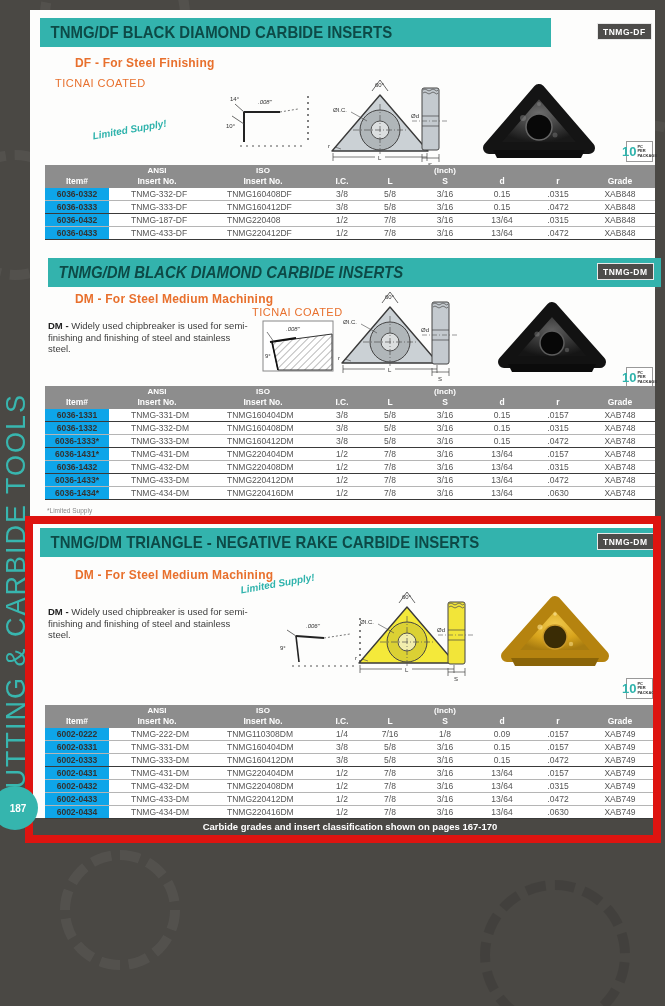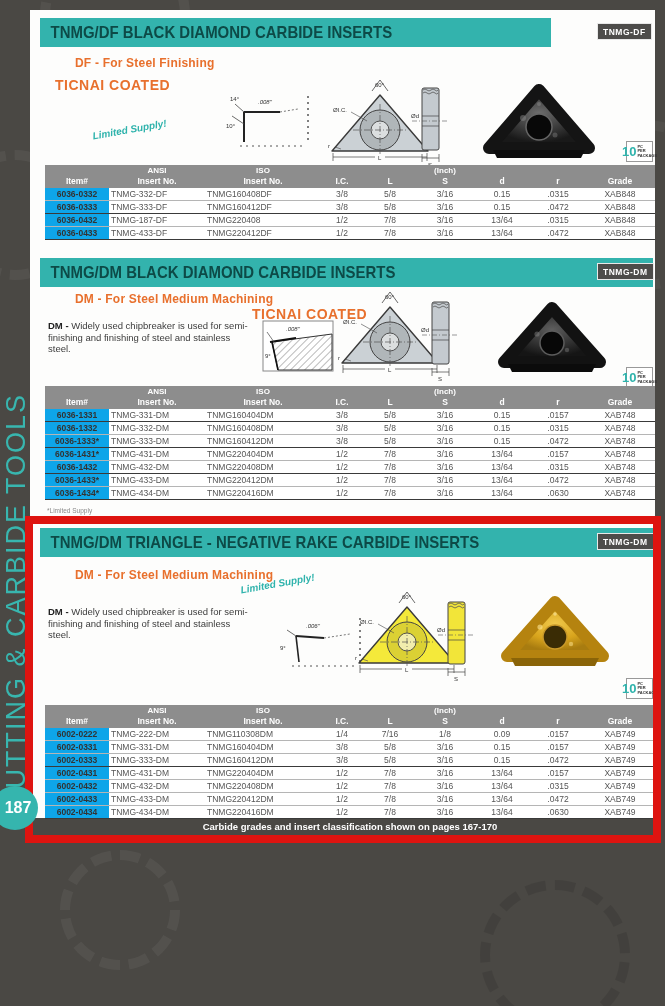--- a/index.html
+++ b/index.html
@@ -18,21 +18,21 @@
   .page{position:absolute;left:30px;top:10px;width:625px;height:808px;background:#fdfdfc;}
 
   .sec-header{position:absolute;height:29px;background:#33b3ad;display:flex;align-items:center;}
   .sec-title{color:#0d4a47;font-weight:bold;font-size:17px;letter-spacing:0px;
              transform:scaleX(0.88);transform-origin:left center;white-space:nowrap;
              padding-left:12px;font-family:"Liberation Sans",sans-serif;}
   .sec-badge{position:absolute;background:#4d4c4a;border:1px solid #e8e8e8;color:#fff;
              font-size:8.5px;font-weight:bold;padding:2.5px 5px;letter-spacing:0.5px;}
 
   .subtitle{position:absolute;color:#e8702d;font-weight:bold;font-size:12px;letter-spacing:0.2px;padding-left:20px;}
-  .coated{position:absolute;color:#e8702d;font-weight:bold;font-size:14px;letter-spacing:0.5px;text-align:right;}
+  .coated{position:absolute;color:#e8702d;font-weight:normal;font-size:11px;letter-spacing:0.5px;text-align:right;}
   .limited{position:absolute;color:#2fb3ac;font-weight:bold;font-style:italic;font-size:10px;
            transform:rotate(-10deg);white-space:nowrap;}
   .desc{position:absolute;font-size:9.5px;color:#3c3c3c;line-height:11.5px;width:205px;}
   .desc b{color:#222;}
   .footnote{position:absolute;font-size:6.5px;color:#8a8a8a;}
 
   .pack-badge{position:absolute;width:27px;height:21px;background:#fff;border:1px solid #999;
               display:flex;align-items:center;justify-content:center;gap:1px;}
   .pack-qty{color:#2fb3ac;font-weight:bold;font-size:13px;line-height:13px;}
   .pack-txt{display:flex;flex-direction:column;font-size:4px;line-height:4.5px;color:#333;font-weight:bold;}
@@ -40,37 +40,37 @@
   table.itable{position:absolute;width:610px;border-collapse:collapse;table-layout:fixed;
                font-size:8.5px;color:#555;}
   table.itable th{background:#8d8d8d;color:#fff;font-weight:bold;font-size:8.5px;
                   padding:1px 0 2px 0;vertical-align:bottom;text-align:center;line-height:10px;}
   table.itable th .h1{font-size:8px;min-height:9px;}
   table.itable td{border-top:1px solid #b5b5b5;padding:1.5px 0;text-align:center;
                   height:11px;line-height:9px;background:#fff;}
   table.itable tr.grp td{border-top:1.6px solid #3a3a3a;}
   table.itable tbody tr:first-child td{border-top:none;}
   table.itable td:first-child{background:#0ea5e9;font-weight:bold;color:#333;}
-  table.itable td:nth-child(2),table.itable td:nth-child(3){text-align:left;padding-left:2px;}
+  table.itable td:nth-child(2),table.itable td:nth-child(3){text-align:left;padding-left:22px;}
   table.itable tbody{border-bottom:1.6px solid #3a3a3a;}
   .c1{width:64px}.c2{width:96px}.c3{width:116px}.c4{width:42px}.c5{width:54px}
   .c6{width:56px}.c7{width:58px}.c8{width:54px}.c9{width:70px}
 
   .redbox{position:absolute;left:25px;top:516px;width:636px;height:327px;
           border:8px solid #de1410;z-index:6;pointer-events:none;}
 
   .footer-note{position:absolute;left:45px;top:821px;width:610px;text-align:center;
                color:#fff;font-weight:bold;font-size:9.5px;z-index:7;}
 
   .sidebar-text{position:absolute;left:1px;top:358px;height:452px;color:#38b6af;
                 font-size:27px;letter-spacing:2px;writing-mode:vertical-rl;
                 transform:rotate(180deg);white-space:nowrap;font-weight:normal;}
   .pagenum{position:absolute;left:-8px;top:786px;width:46px;height:44px;background:#35b5ae;
            border-radius:50%;z-index:8;display:flex;align-items:center;justify-content:center;}
-  .pagenum span{color:#fff;font-weight:bold;font-size:16px;padding-left:6px;}
+  .pagenum span{color:#fff;font-weight:bold;font-size:10px;padding-left:6px;}
 
   .draw{position:absolute;}
   .dlabel{font-size:6px;fill:#333;}
   .metal{--tfill:#cbd1d5;--sfill:#c4cacf;}
   .yellow{--tfill:#f4e93a;--sfill:#f2e539;}
 </style>
 </head>
 <body>
 
 <div id="canvas">
@@ -256,21 +256,21 @@
           <td>1/2</td>
           <td>7/8</td>
           <td>3/16</td>
           <td>13/64</td>
           <td>.0472</td>
           <td>XAB848</td>
         </tr>
       </tbody>
     </table>
 
-  <div class="sec-header" style="left:40px;top:258px;width:613px;">
+  <div class="sec-header" style="left:48px;top:258px;width:613px;font-style:italic;">
     <span class="sec-title">TNMG/DM BLACK DIAMOND CARBIDE INSERTS</span>
   </div>
   <div class="sec-badge" style="left:597px;top:263px;">TNMG-DM</div>
 
   <div class="subtitle" style="left:55px;top:292px;">DM - For Steel Medium Machining</div>
   <div class="desc" style="left:48px;top:320px;">
     <b>DM -</b>
     <span>Widely used chipbreaker is used for semi-finishing and finishing of steel and stainless steel.</span>
   </div>
   <div class="coated" style="left:252px;top:306px;">TICNAI COATED</div>

